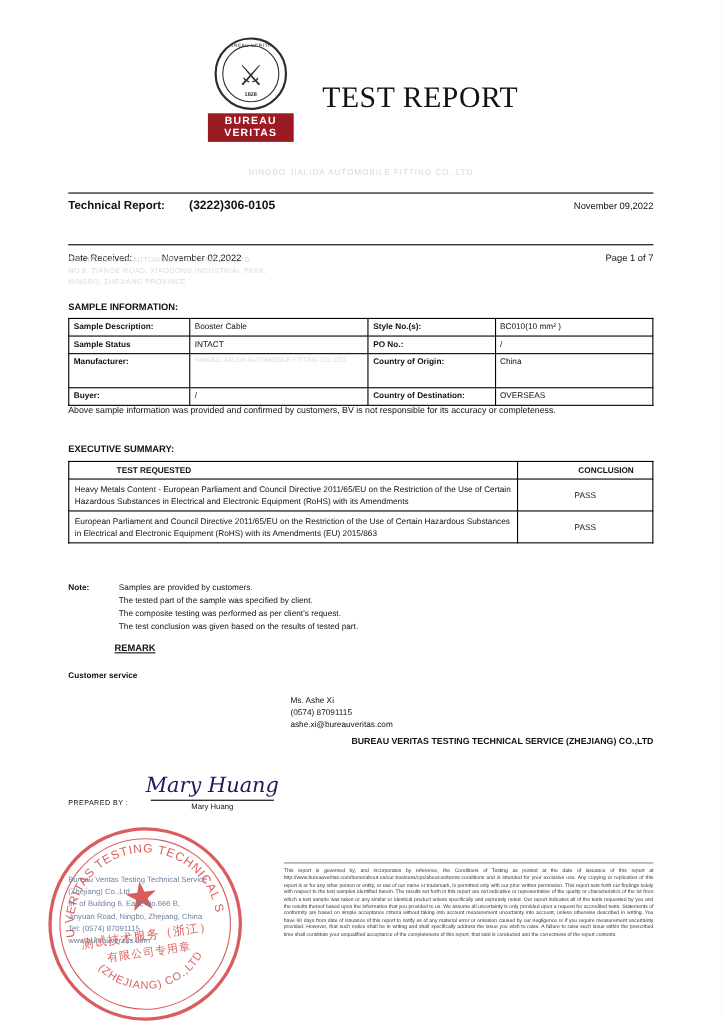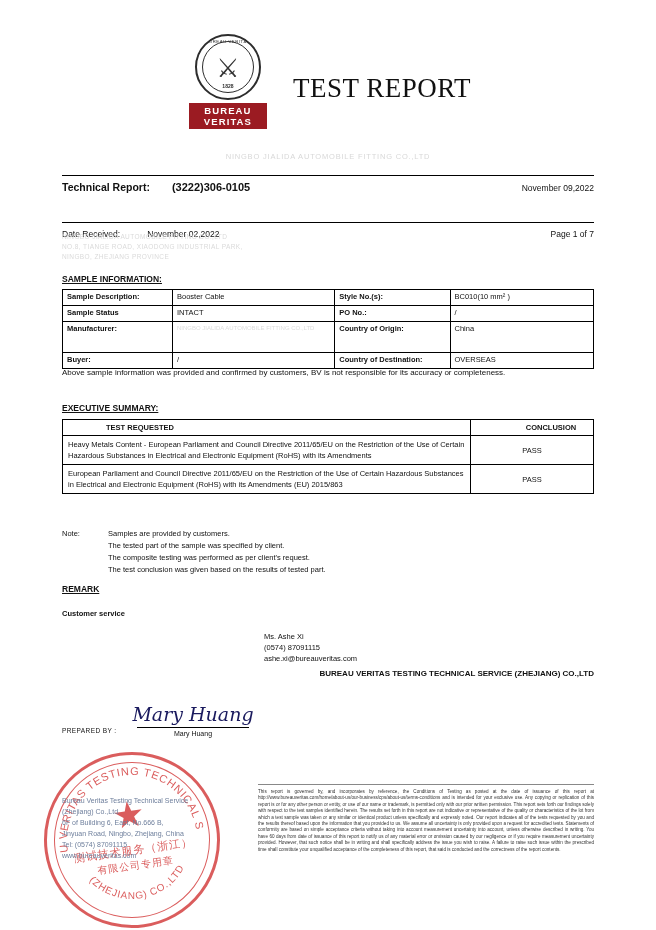--- a/index.html
+++ b/index.html
@@ -159,26 +159,25 @@
     color: #dadada;
     letter-spacing: .4px;
   }
 
   
   .section-title {
     position: absolute;
     left: 62px;
     font-size: 8.5px;
     font-weight: bold;
-    text-decoration: underline;
     color: #111;
   }
   #sample-info-title { top: 274px; }
   #exec-summary-title { top: 403px; }
-  #remark-title { top: 584px; text-decoration: underline; }
+  #remark-title { top: 584px; text-decoration: underline; margin-left: 42px; }
 
   
   table.sample {
     position: absolute;
     top: 289px;
     left: 62px;
     width: 532px;
     border-collapse: collapse;
     font-size: 7.5px;
     color: #111;
@@ -243,21 +242,21 @@
   .note-block {
     position: absolute;
     top: 528px;
     left: 62px;
     width: 532px;
     font-size: 7.5px;
     color: #111;
     line-height: 12px;
   }
   .note-block .nb-row { display: flex; }
-  .note-block .nb-key { width: 46px; font-weight: normal; }
+  .note-block .nb-key { width: 46px; font-weight: bold; }
   .note-block .nb-txt { flex: 1; }
 
   
   .remark-body {
     position: absolute;
     top: 596px;
     left: 62px;
     width: 532px;
     font-size: 7.5px;
     color: #111;

